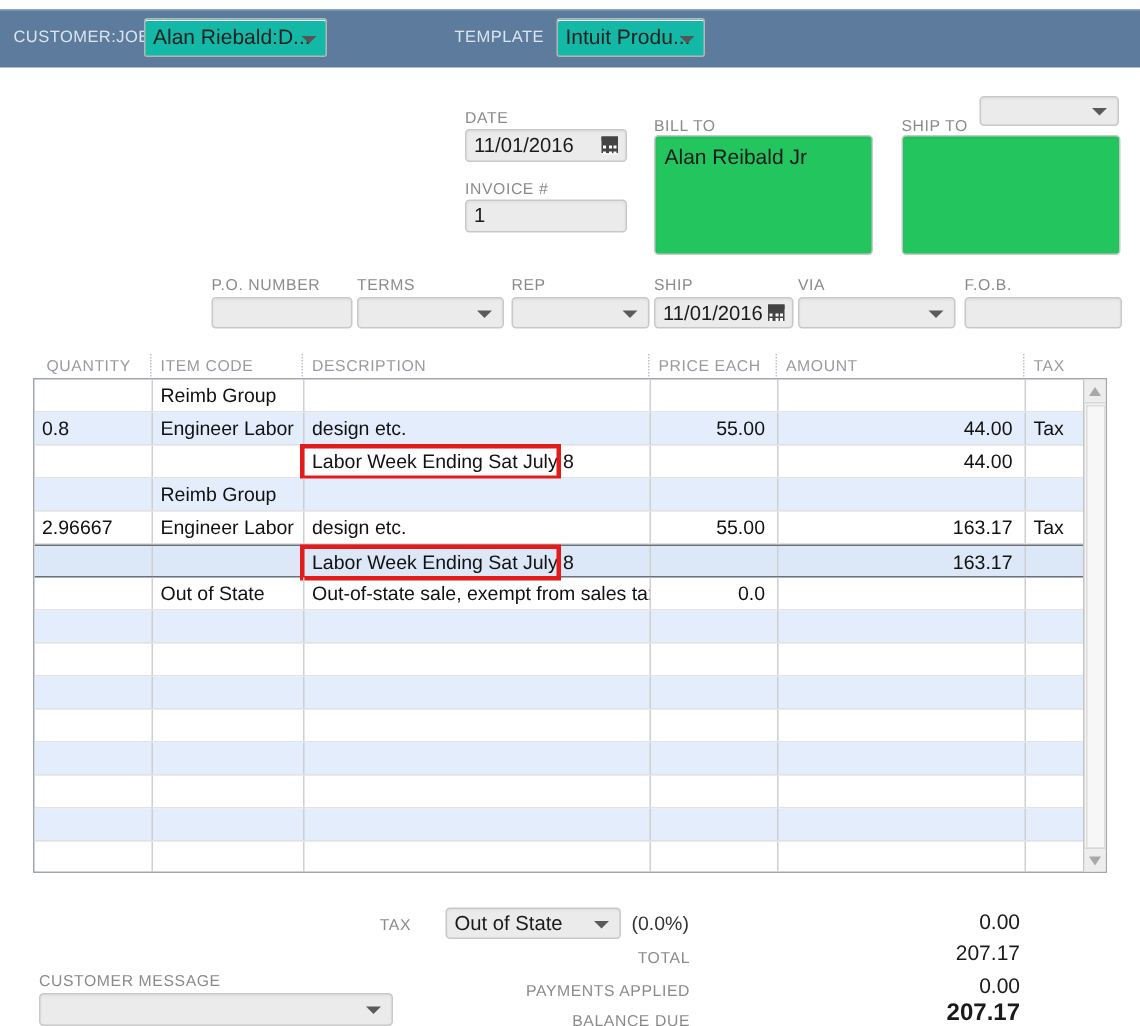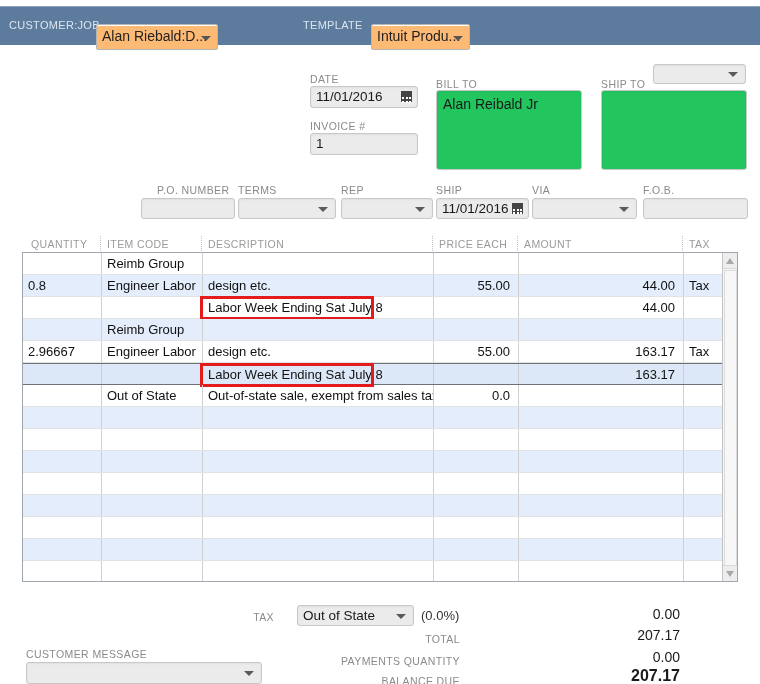--- a/index.html
+++ b/index.html
@@ -18,22 +18,22 @@
     background: #5d7b9d;
     border-top: 1px solid #8fa6bf;
   }
   .topbar-label {
     position: absolute; font-size: 11px; color: #dbe5ef;
     letter-spacing: .3px; top: 12px; white-space: nowrap;
   }
   .lbl-custjob { left: 9px; }
   .lbl-template { left: 303px; }
   .topsel {
-    position: absolute; top: 17px; height: 26px;
-    background: #fdba74; border: 1px solid #b5b5b5;
+    position: absolute; top: 5px; height: 26px;
+    background: #14b8a6; border: 1px solid #b5b5b5;
     border-radius: 2px;
     font-size: 14px; color: #222;
     padding: 3px 22px 0 5px;
     white-space: nowrap; overflow: hidden;
     box-shadow: inset 0 1px 0 #ffffff;
   }
   .sel-custjob { left: 96px; width: 122px; }
   .sel-template { left: 371px; width: 99px; }
   .caret {
     position: absolute; right: 6px; top: 11px;
@@ -224,21 +224,21 @@
   <span class="flabel" style="left:601px; top:78px;">SHIP TO</span>
   <div class="fld" style="left:653px; top:64px; width:93px; height:20px;">
     <span></span>
     <span class="dcaret"></span>
   </div>
   <div class="boxarea" style="left:601px; top:90px; width:146px; height:80px;">
     <span></span>
   </div>
 
   <div id="detail-row">
-      <span class="flabel" style="left: 141px; top: 184px; margin-left: 16px;">P.O. NUMBER</span>
+      <span class="flabel" style="left: 141px; top: 184px;">P.O. NUMBER</span>
       <div class="fld" style="left: 141px; top: 198px; width: 94px; height: 21px;"><span></span></div>
       <span class="flabel" style="left: 238px; top: 184px;">TERMS</span>
       <div class="fld" style="left: 238px; top: 198px; width: 98px; height: 21px;"><span></span><span class="dcaret"></span></div>
       <span class="flabel" style="left: 341px; top: 184px;">REP</span>
       <div class="fld" style="left: 341px; top: 198px; width: 92px; height: 21px;"><span></span><span class="dcaret"></span></div>
       <span class="flabel" style="left: 436px; top: 184px;">SHIP</span>
       <div class="fld date" style="left: 436px; top: 198px; width: 93px; height: 21px;"><span>11/01/2016</span><span class="calicon"></span></div>
       <span class="flabel" style="left: 532px; top: 184px;">VIA</span>
       <div class="fld" style="left: 532px; top: 198px; width: 105px; height: 21px;"><span></span><span class="dcaret"></span></div>
       <span class="flabel" style="left: 643px; top: 184px;">F.O.B.</span>
@@ -399,21 +399,21 @@
   <div class="fld" style="left:297px; top:605px; width:117px; height:21px;">
     <span>Out of State</span>
     <span class="dcaret"></span>
   </div>
   <span class="taxpct" style="left:421px; top:608px;">(0.0%)</span>
   <span class="ftr-val" style="left:560px; top:606px; width:120px;">0.00</span>
 
   <span class="ftr-lbl" style="left:360px; top:633px; width:100px;">TOTAL</span>
   <span class="ftr-val" style="left:560px; top:627px; width:120px;">207.17</span>
 
-  <span class="ftr-lbl" style="left:300px; top:655px; width:160px;">PAYMENTS QUANTITY</span>
+  <span class="ftr-lbl" style="left:300px; top:655px; width:160px;">PAYMENTS APPLIED</span>
   <span class="ftr-val" style="left:560px; top:649px; width:120px;">0.00</span>
 
   <span class="ftr-lbl" style="left:340px; top:675px; width:120px;">BALANCE DUE</span>
   <span class="ftr-val bold" style="left:560px; top:667px; width:120px;">207.17</span>
 
   <span class="flabel" style="left:26px; top:648px;">CUSTOMER MESSAGE</span>
   <div class="fld" style="left:26px; top:662px; width:236px; height:22px;">
     <span></span>
     <span class="dcaret"></span>
   </div>

